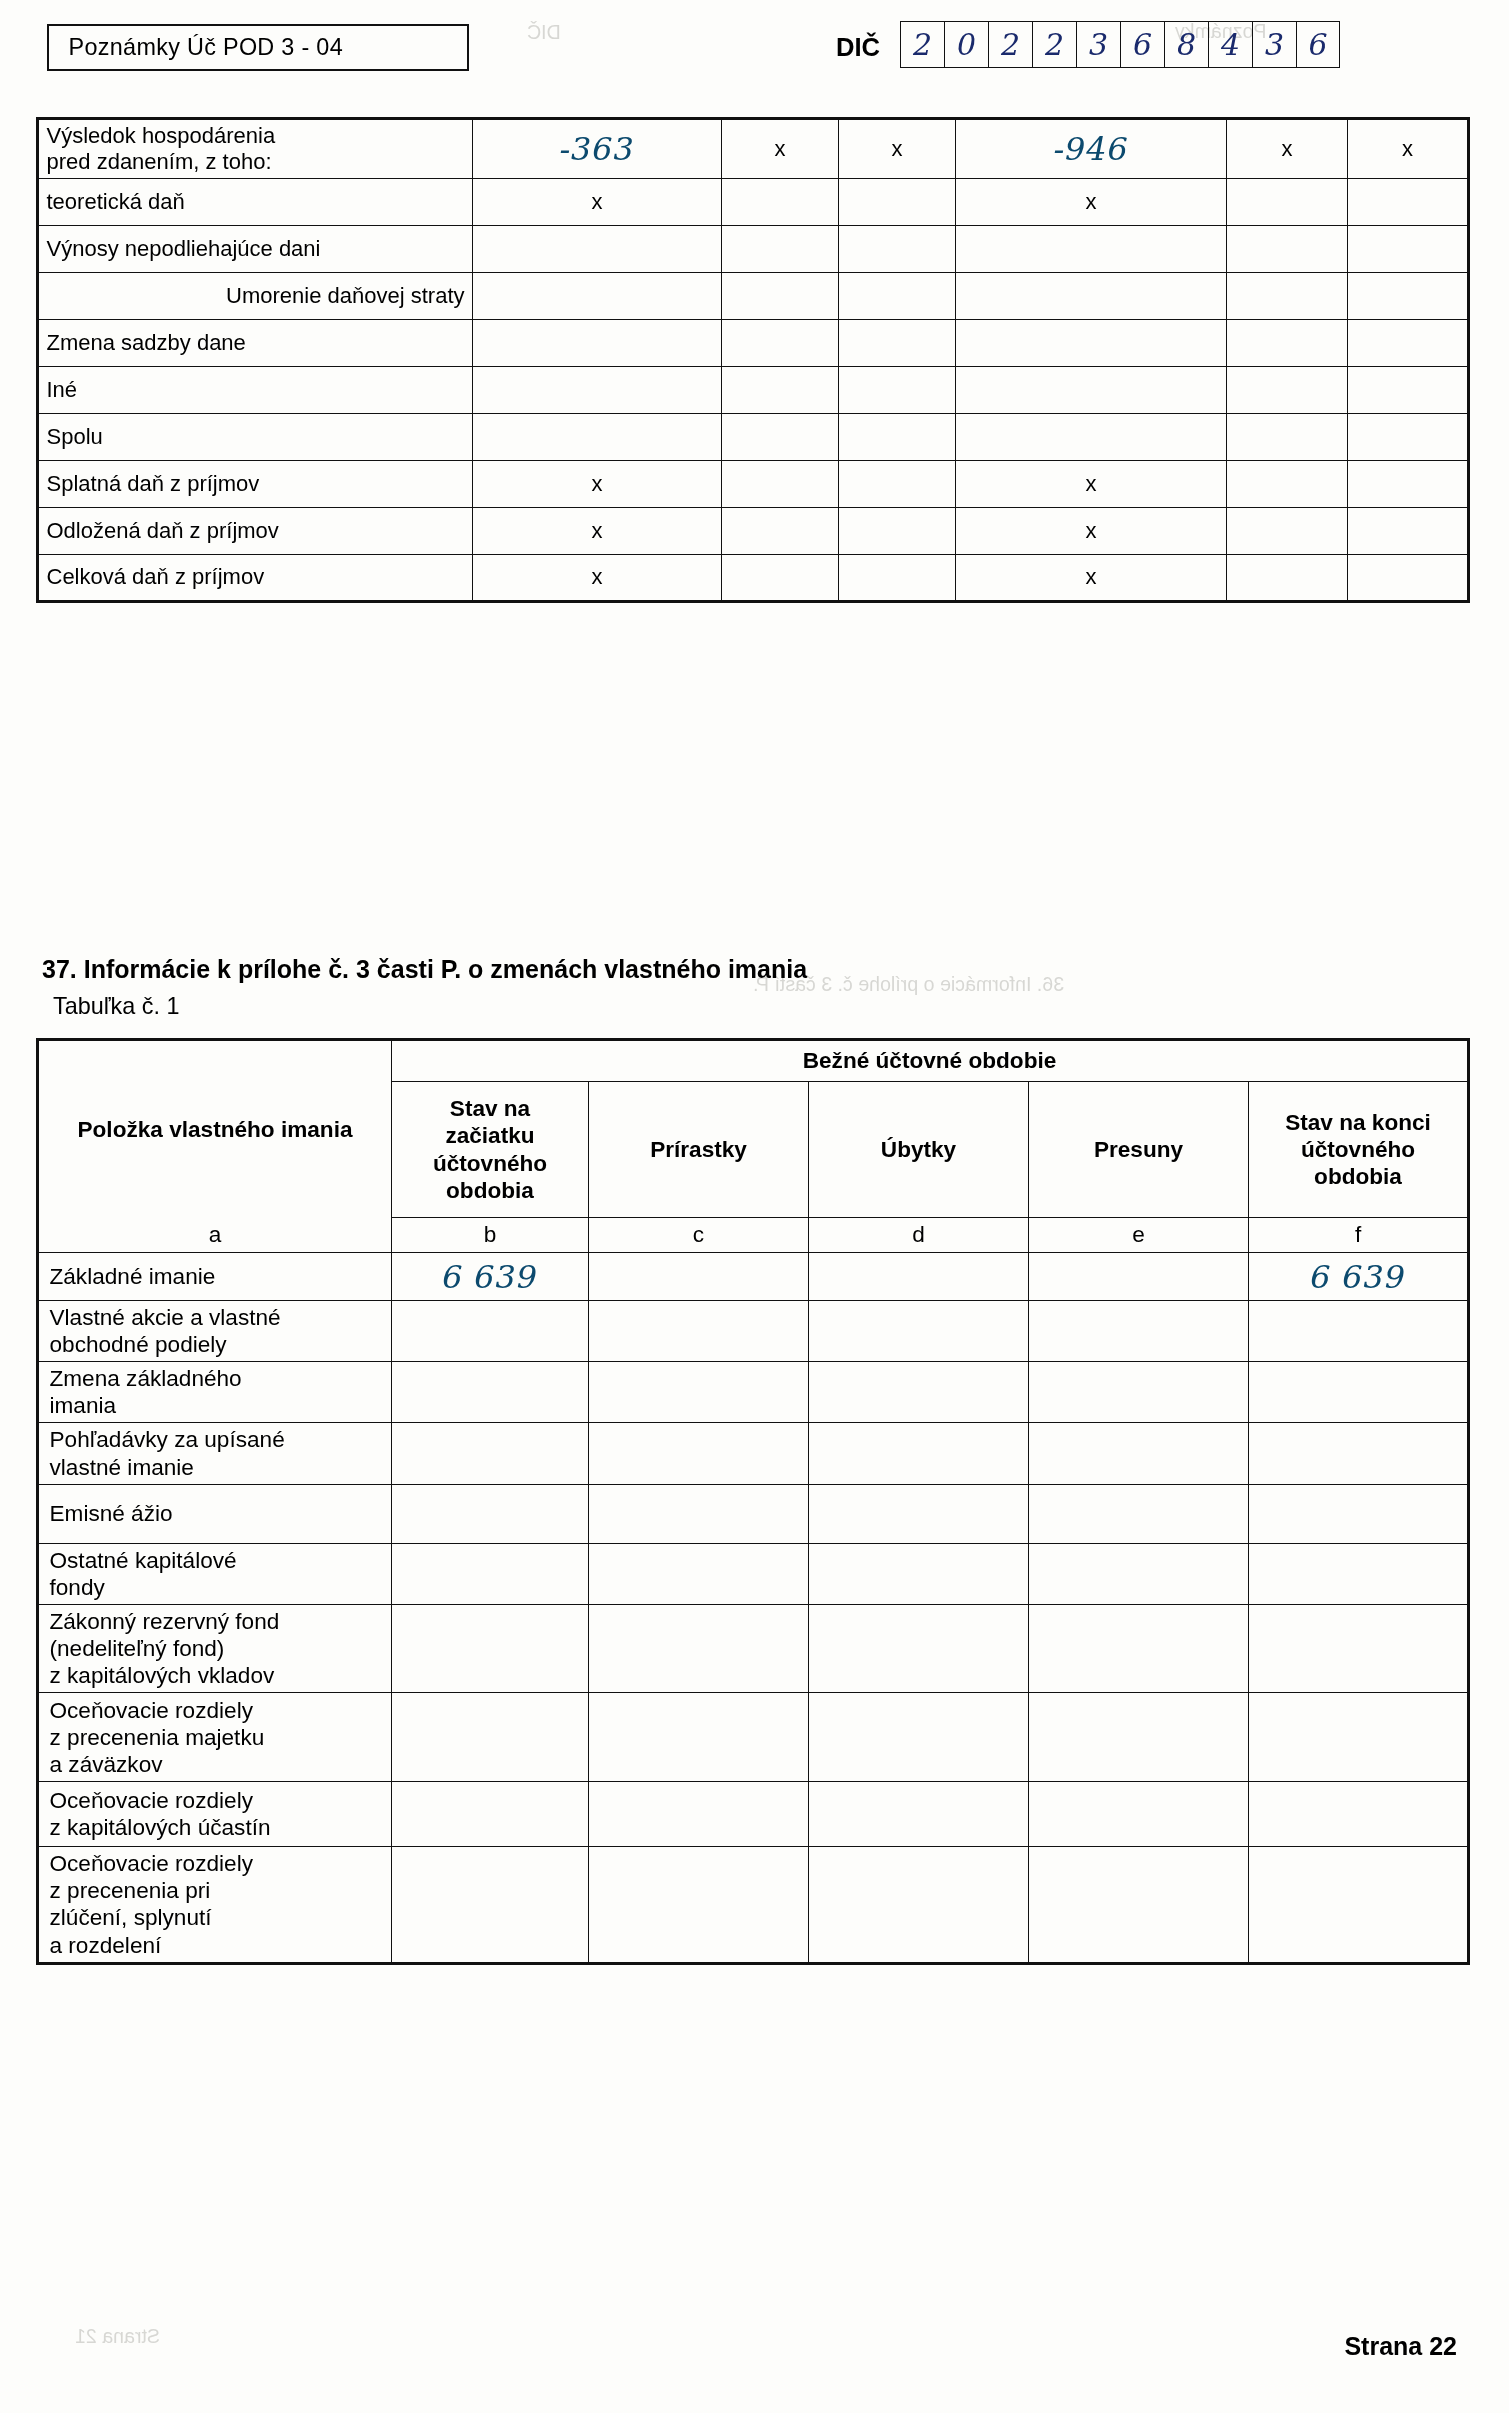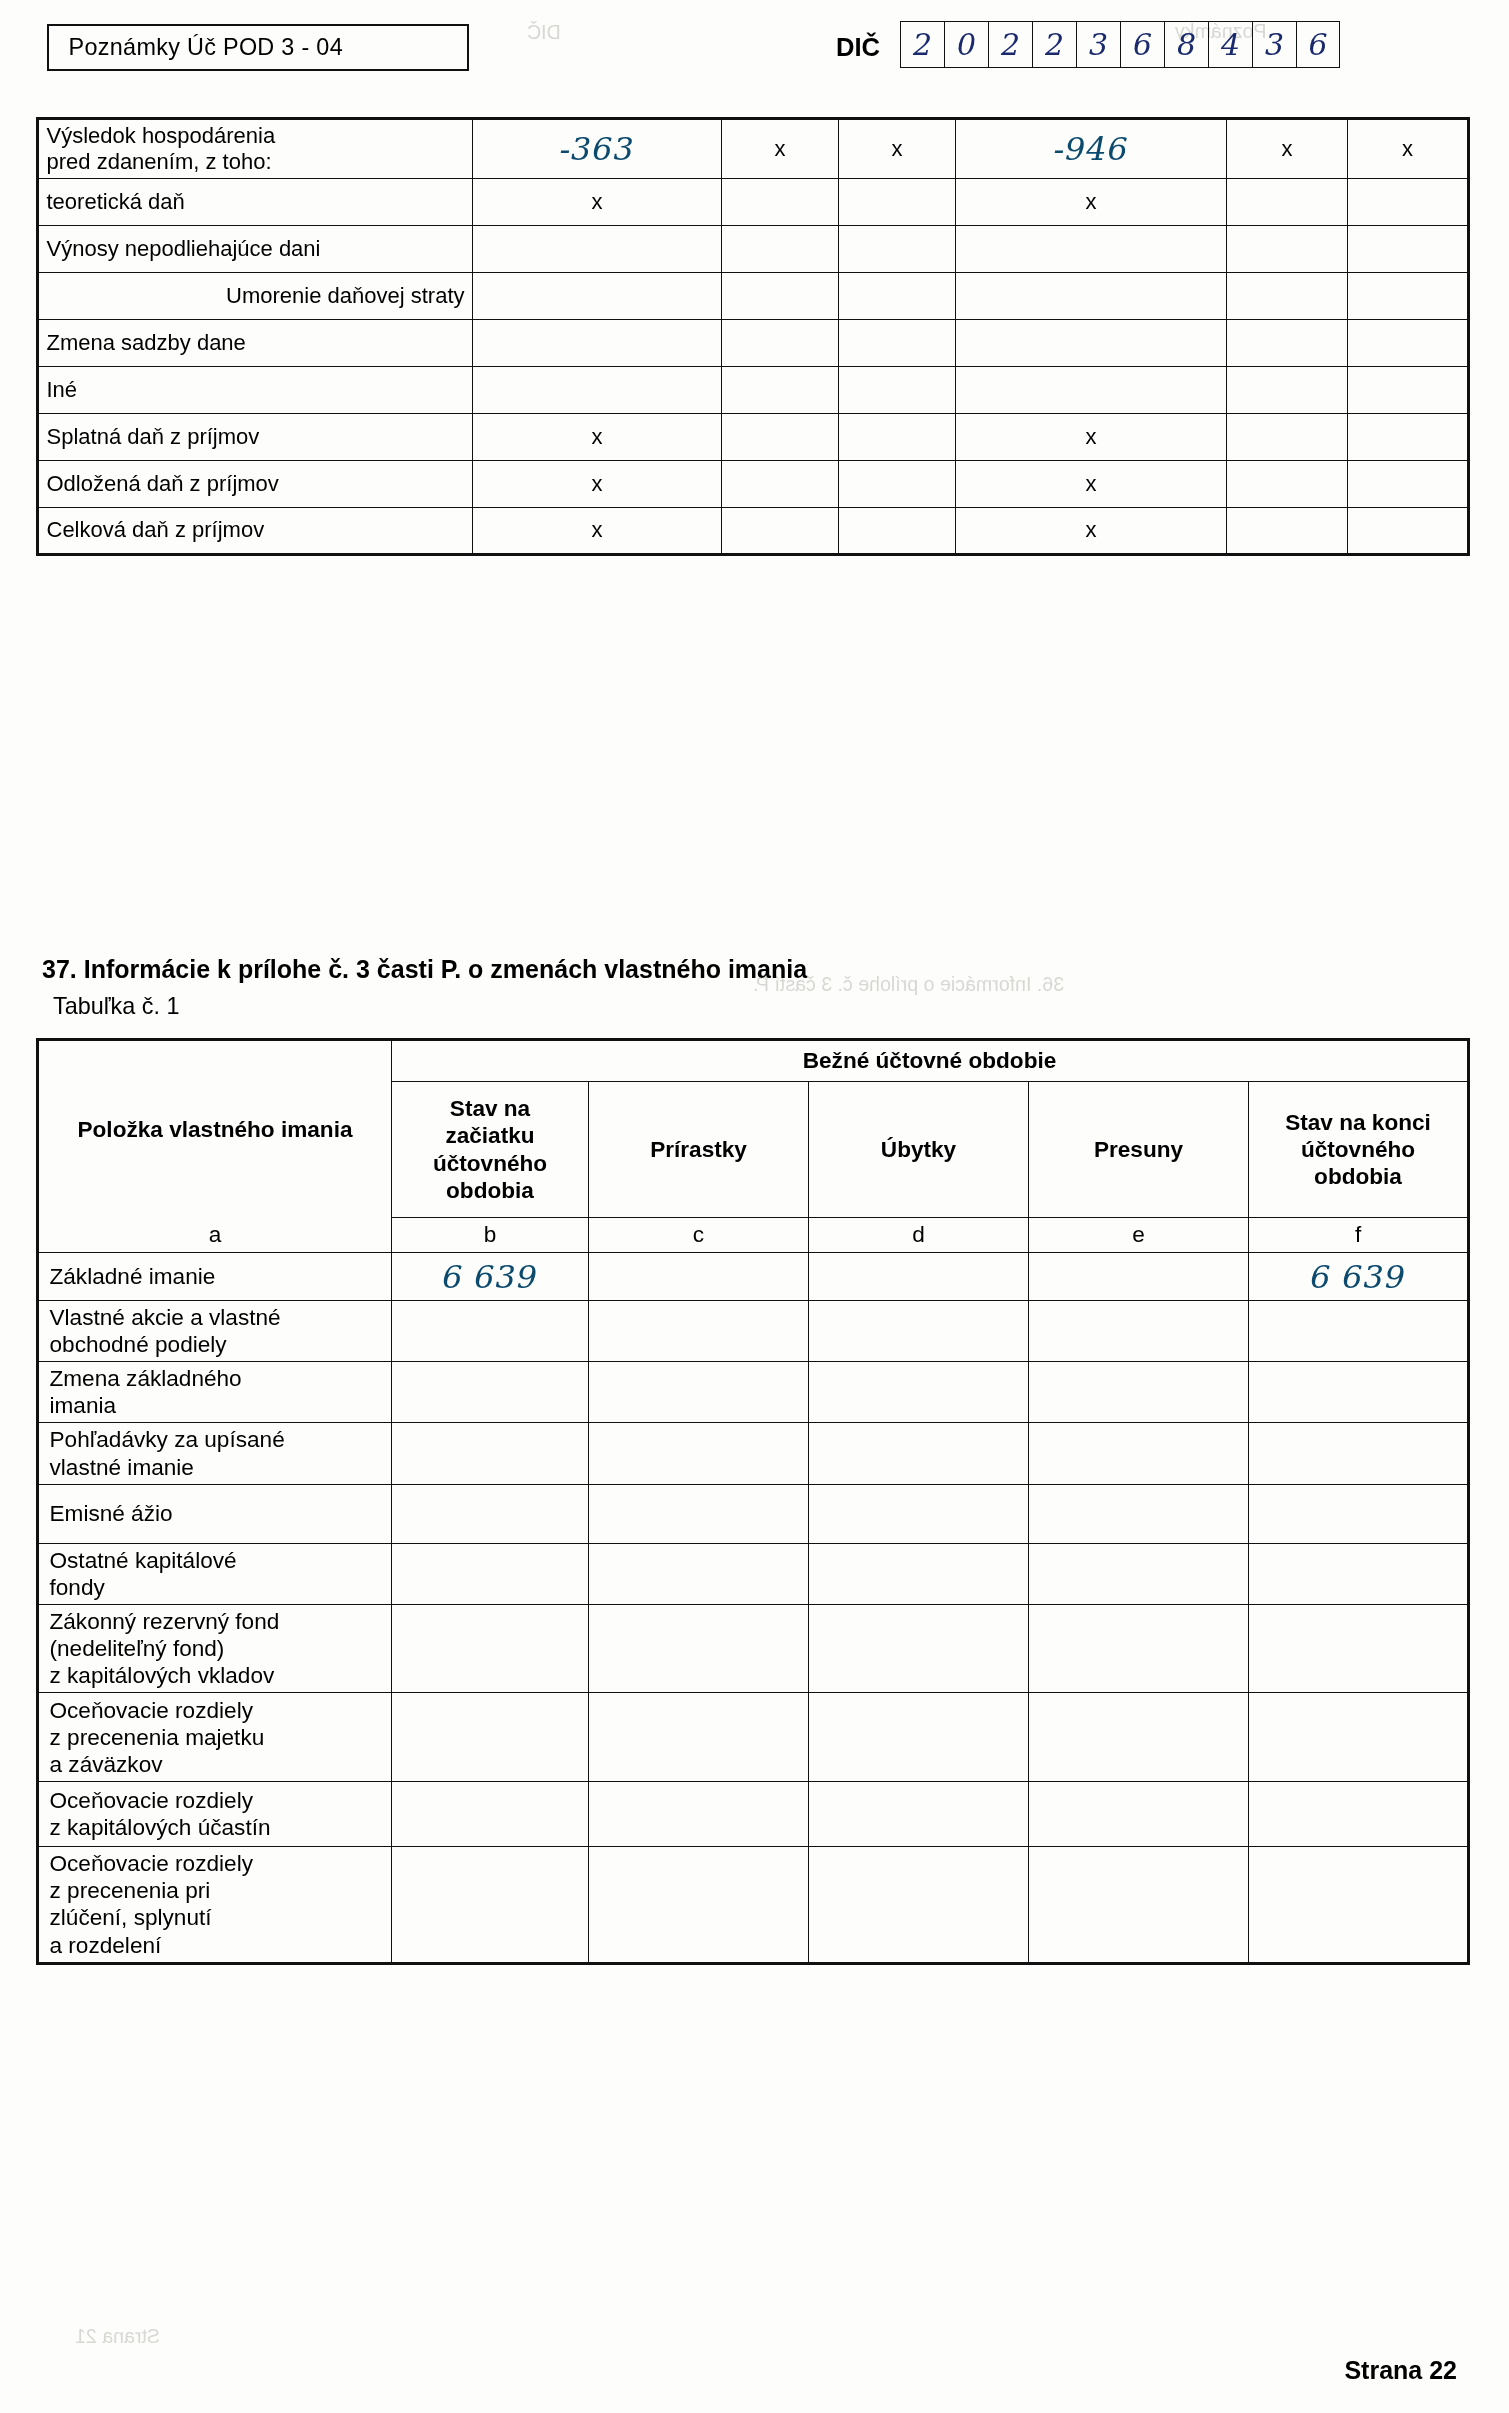--- a/index.html
+++ b/index.html
@@ -173,21 +173,21 @@
     text-align: center;
     font-weight: bold;
     font-size: 25px;
     height: 42px;
   }
 
   
   .page-footer {
     position: absolute;
     right: 53px;
-    bottom: 28px;
+    bottom: 52px;
     font-size: 25px;
     font-weight: bold;
     margin-top: 16px;
   }
 
   
   .ghost {
     position: absolute;
     color: #b9b9b4;
     font-size: 19.6px;
@@ -292,20 +292,29 @@
         <tr>
           <td class="label-cell" style="white-space:pre-line;">Iné</td>
           <td class="x-cell"></td>
           <td class="x-cell"></td>
           <td class="x-cell"></td>
           <td class="x-cell"></td>
           <td class="x-cell"></td>
           <td class="x-cell"></td>
         </tr>
         <tr>
+          <td class="label-cell" style="white-space:pre-line;">Spolu</td>
+          <td class="x-cell"></td>
+          <td class="x-cell"></td>
+          <td class="x-cell"></td>
+          <td class="x-cell"></td>
+          <td class="x-cell"></td>
+          <td class="x-cell"></td>
+        </tr>
+        <tr>
           <td class="label-cell" style="white-space:pre-line;">Splatná daň z príjmov</td>
           <td class="x-cell">x</td>
           <td class="x-cell"></td>
           <td class="x-cell"></td>
           <td class="x-cell">x</td>
           <td class="x-cell"></td>
           <td class="x-cell"></td>
         </tr>
         <tr>
           <td class="label-cell" style="white-space:pre-line;">Odložená daň z príjmov</td>

